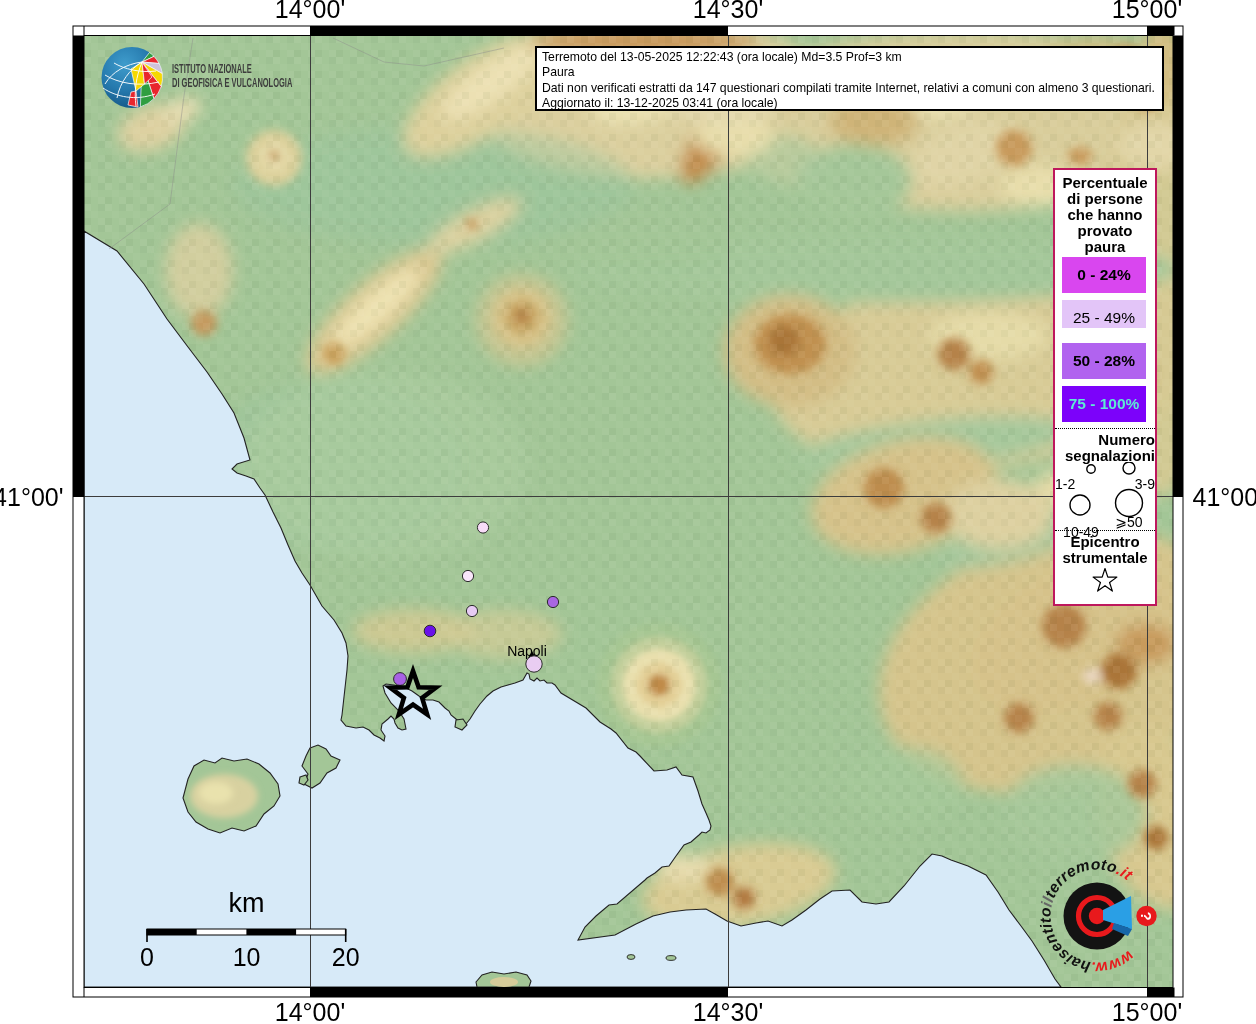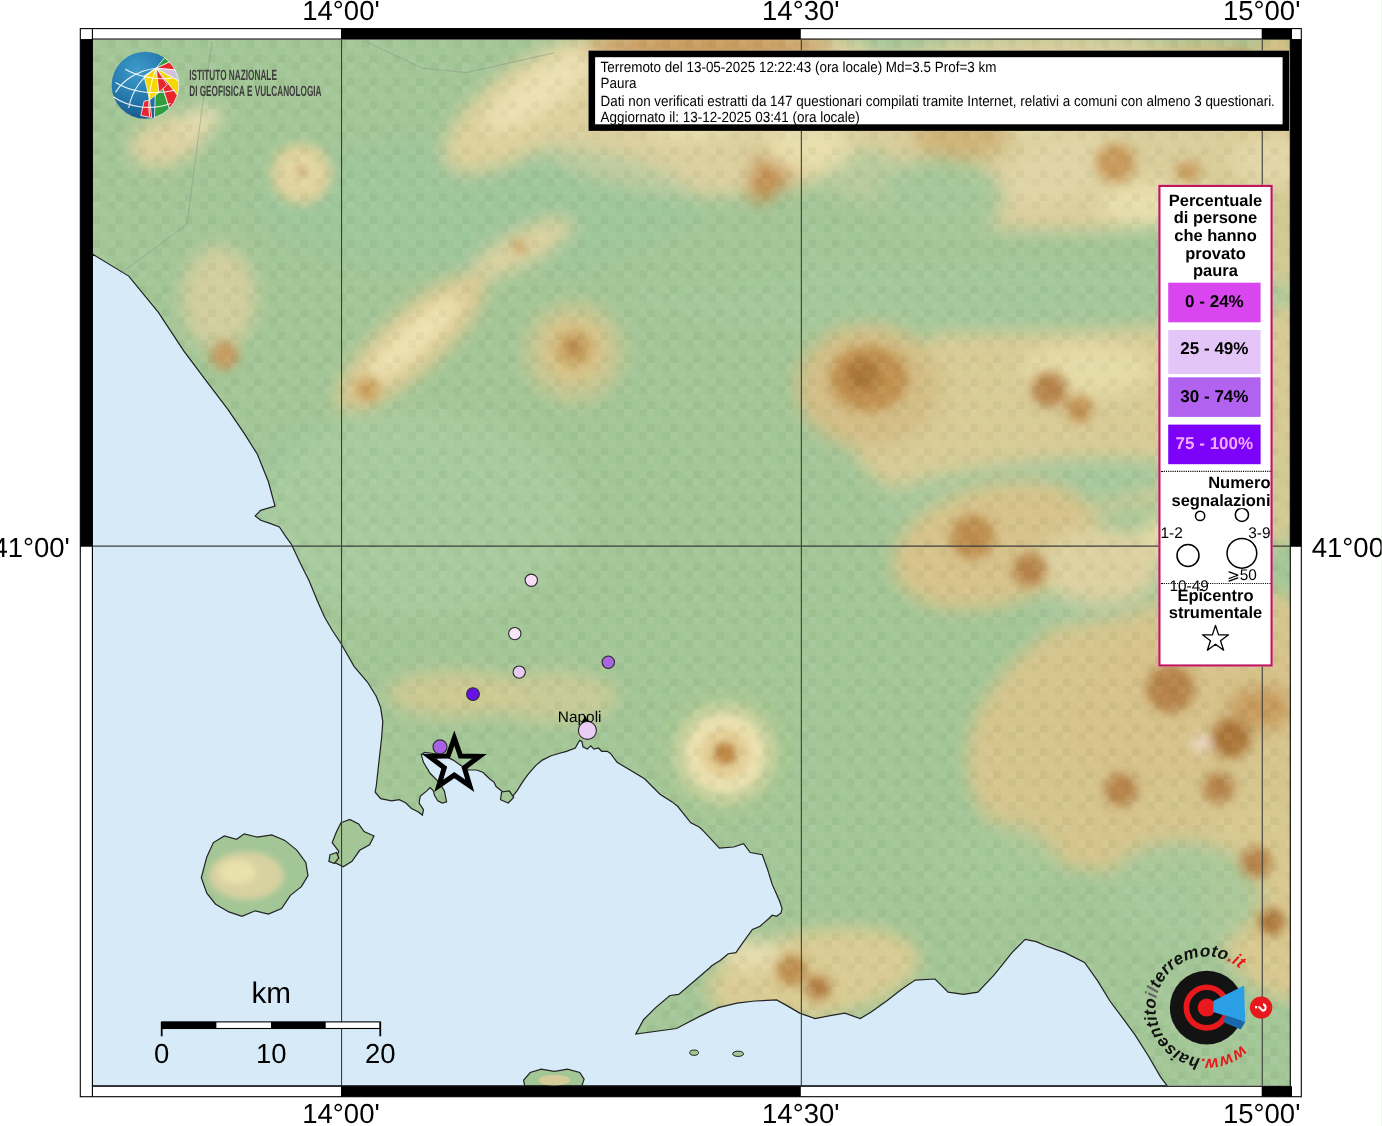--- a/index.html
+++ b/index.html
@@ -304,35 +304,35 @@
   <text x="728" y="18" text-anchor="middle">14°30'</text>
   <text x="1147" y="18" text-anchor="middle">15°00'</text>
   <text x="310" y="1021" text-anchor="middle">14°00'</text>
   <text x="728" y="1021" text-anchor="middle">14°30'</text>
   <text x="1147" y="1021" text-anchor="middle">15°00'</text>
   <text x="63.5" y="506" text-anchor="end">41°00'</text>
   <text x="1192.5" y="506" text-anchor="start">41°00'</text>
 </g>
 </svg>
 
-<div class="abs" style="left:535px;top:46px;width:620px;height:60px;background:#fff;border:6px solid #000000;font-size:13.4px;line-height:15.4px;padding:1px 0 0 5px;white-space:nowrap;overflow:visible;">
+<div class="abs" style="left:535px;top:46px;width:620px;height:60px;background:#fff;border:2px solid #000000;font-size:13.4px;line-height:15.4px;padding:1px 0 0 5px;white-space:nowrap;overflow:visible;">
 <div style="transform:scaleX(0.912);transform-origin:left top;">
 Terremoto del 13-05-2025 12:22:43 (ora locale) Md=3.5 Prof=3 km<br>
 Paura<br>
 Dati non verificati estratti da 147 questionari compilati tramite Internet, relativi a comuni con almeno 3 questionari.<br>
 Aggiornato il: 13-12-2025 03:41 (ora locale)
 </div>
 </div>
 
 <div class="abs" style="left:1053px;top:168px;width:100px;height:434px;background:#fff;border:2px solid #be185d;">
   <div style="text-align:center;font-weight:bold;font-size:15px;line-height:16px;margin-top:5px;">Percentuale<br>di persone<br>che hanno<br>provato<br>paura</div>
   <div class="abs" style="left:7px;top:87px;width:84px;height:36px;background:#d946ef;text-align:center;font-weight:bold;font-size:15.5px;line-height:36px;">0 - 24%</div>
-  <div class="abs" style="left:7px;top:130px;width:84px;height:40px;background:#e3c5f8;text-align:center;font-weight:bold;font-size:15.5px;line-height:36px;">25 - 49%</div>
-  <div class="abs" style="left:7px;top:173px;width:84px;height:36px;background:#b163ef;text-align:center;font-weight:bold;font-size:15.5px;line-height:36px;">30 - 74%</div>
-  <div class="abs" style="left:7px;top:216px;width:84px;height:36px;background:#7c02fa;color:#f0abfc;text-align:center;font-weight:bold;font-size:15.5px;line-height:36px;">75 - 100%</div>
+  <div class="abs" style="left:7px;top:130px;width:84px;height:28px;background:#e3c5f8;text-align:center;font-weight:normal;font-size:15.5px;line-height:36px;">25 - 49%</div>
+  <div class="abs" style="left:7px;top:173px;width:84px;height:36px;background:#b163ef;text-align:center;font-weight:bold;font-size:15.5px;line-height:36px;">50 - 28%</div>
+  <div class="abs" style="left:7px;top:216px;width:84px;height:36px;background:#7c02fa;color:#5eead4;text-align:center;font-weight:bold;font-size:15.5px;line-height:36px;">75 - 100%</div>
   <div class="abs" style="left:0;top:258px;width:100%;border-top:1.5px dotted #000;"></div>
   <div class="abs" style="left:0;top:262px;width:100%;text-align:right;font-weight:bold;font-size:15px;line-height:16px;">Numero<br>segnalazioni</div>
   <svg class="abs" style="left:0;top:292px;" width="100" height="100" viewBox="0 0 100 100">
     <circle cx="36" cy="7" r="4.2" fill="#fff" stroke="#000" stroke-width="1.4"></circle>
     <circle cx="74" cy="6" r="6" fill="#fff" stroke="#000" stroke-width="1.4"></circle>
     <circle cx="25" cy="43" r="10" fill="#fff" stroke="#000" stroke-width="1.4"></circle>
     <circle cx="74" cy="41" r="13.5" fill="#fff" stroke="#000" stroke-width="1.4"></circle>
   </svg>
   <div class="abs" style="left:0;top:306px;width:52px;text-align:left;font-size:14px;">1-2</div>
   <div class="abs" style="left:48px;top:306px;width:52px;text-align:right;font-size:14px;">3-9</div>

